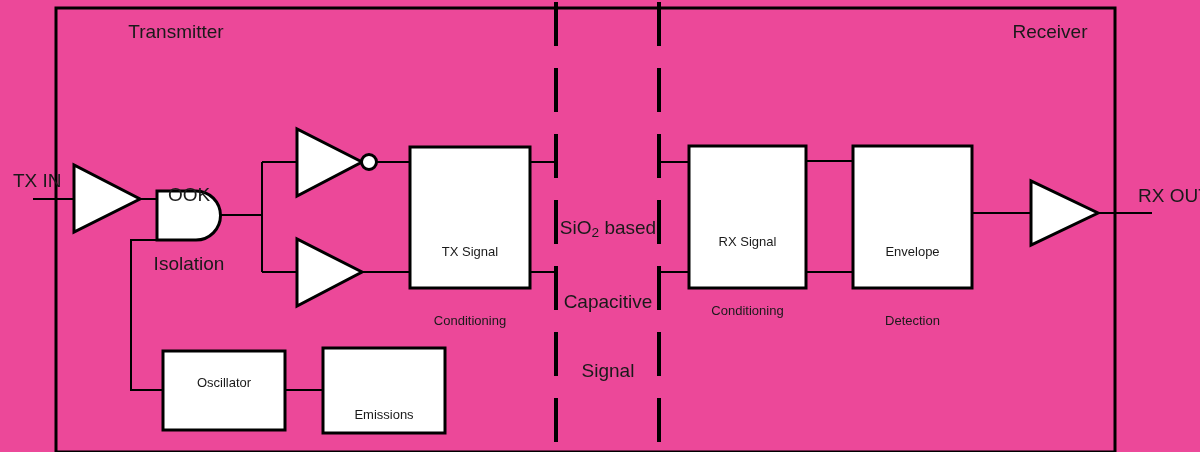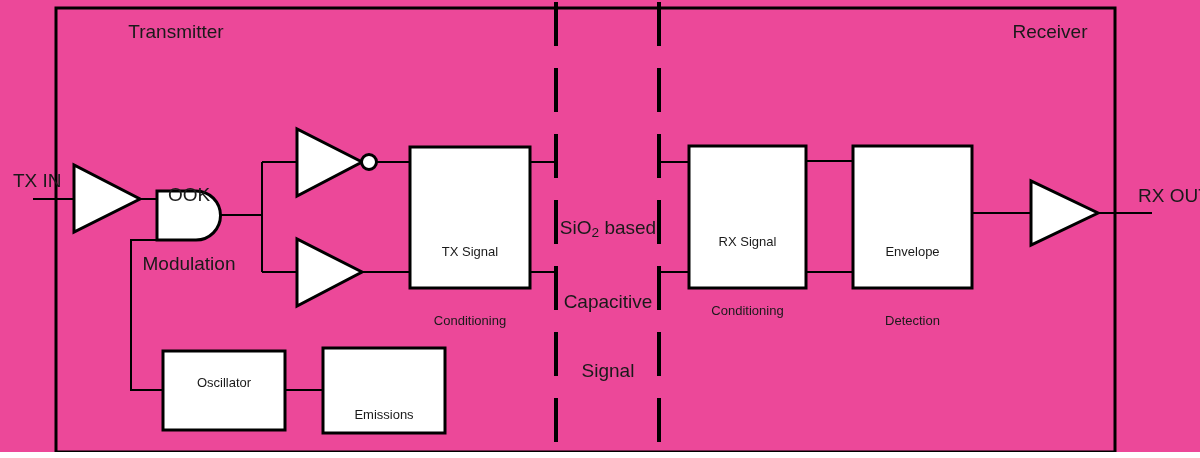--- a/index.html
+++ b/index.html
@@ -90,21 +90,21 @@
   <div class="lbl" style="left:56px; top:20px; width:240px;">Transmitter</div>
 
   <div class="lbl" style="left:940px; top:20px; width:220px;">Receiver</div>
 
   <div class="lbl left" style="left:2px; top:169px; width:70px;margin-left:11px;">TX IN</div>
 
   <div class="lbl left" style="left:1138px; top:184px; width:80px;">RX OUT</div>
 
   <div class="lbl" style="left:114px; top:137px; width:150px;">
     <div>OOK</div>
-    <div>Modulation</div>
+    <div>Isolation</div>
   </div>
 
   <div class="lbl" style="left:555px; top:170px; width:106px;">
     <div><span>SiO</span><sub>2</sub><span> based</span></div>
     <div>Capacitive</div>
     <div>Signal</div>
   </div>
 
   <div class="lbl boxlabel" style="left:410px; top:194px; width:120px;">
     <div>TX Signal</div>

